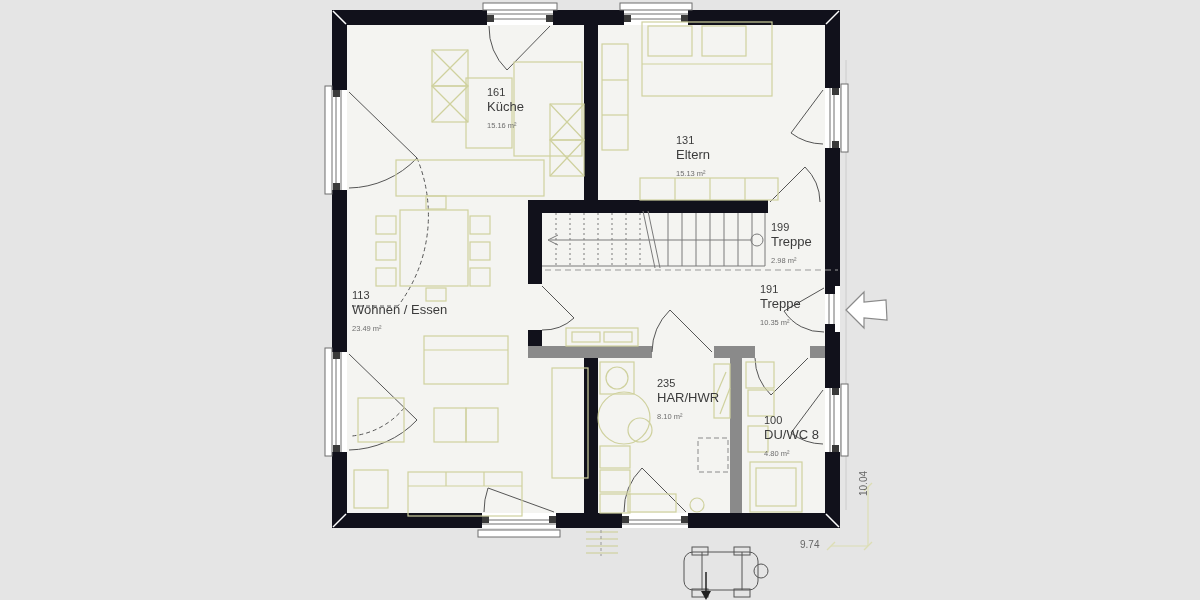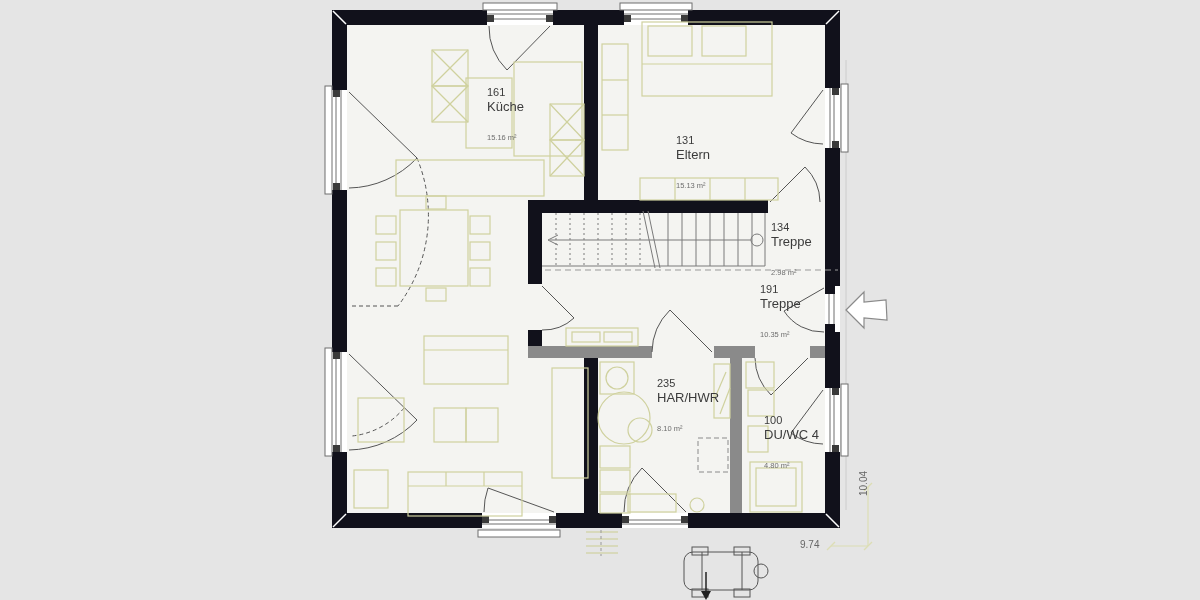--- a/index.html
+++ b/index.html
@@ -3,21 +3,21 @@
 <meta charset="utf-8">
 <style>
   html,body{margin:0;padding:0;background:#ffffff;}
   .canvas{position:relative;width:1200px;height:600px;background:#e5e5e5;overflow:hidden;
           font-family:Liberation Sans, sans-serif;}
   .canvas svg{position:absolute;left:0;top:0;}
   .room-label{position:absolute;white-space:nowrap;color:#3b3b3b;
               font-size:11px;line-height:1.2;}
   .room-label .num{font-size:11px;}
   .room-label .nm{font-size:13px;}
-  .room-label .area{font-size:7.5px;color:#6e6e6e;margin-top:18px;}
+  .room-label .area{font-size:7.5px;color:#6e6e6e;margin-top:6px;}
   .dim{position:absolute;font-size:10px;color:#666;white-space:nowrap;}
   .dim-v{left:846px;top:478px;width:34px;text-align:center;transform:rotate(-90deg);}
   .dim-h{left:800px;top:539px;}
 </style>
 </head>
 <body>
 
 <div class="canvas">
 <svg width="1200" height="600" viewBox="0 0 1200 600">
 
@@ -332,35 +332,40 @@
     <div class="num">161</div>
     <div class="nm">Küche</div>
     <div class="area">15.16 m²</div>
   </div>
   <div class="room-label" style="left:676px;top:134px">
     <div class="num">131</div>
     <div class="nm">Eltern</div>
     <div class="area">15.13 m²</div>
   </div>
   <div class="room-label" style="left:771px;top:221px">
-    <div class="num">134</div>
+    <div class="num">199</div>
     <div class="nm">Treppe</div>
     <div class="area">2.98 m²</div>
   </div>
   <div class="room-label" style="left:760px;top:283px">
     <div class="num">191</div>
     <div class="nm">Treppe</div>
     <div class="area">10.35 m²</div>
   </div>
+  <div class="room-label" style="left:352px;top:289px">
+    <div class="num">113</div>
+    <div class="nm">Wohnen / Essen</div>
+    <div class="area">23.49 m²</div>
+  </div>
   <div class="room-label" style="left:657px;top:377px">
     <div class="num">235</div>
     <div class="nm">HAR/HWR</div>
     <div class="area">8.10 m²</div>
   </div>
   <div class="room-label" style="left:764px;top:414px">
     <div class="num">100</div>
-    <div class="nm">DU/WC 4</div>
+    <div class="nm">DU/WC 8</div>
     <div class="area">4.80 m²</div>
   </div>
 
   <div class="dim dim-v">10.04</div>
   <div class="dim dim-h">9.74</div>
 </div>
 
 </body></html>

